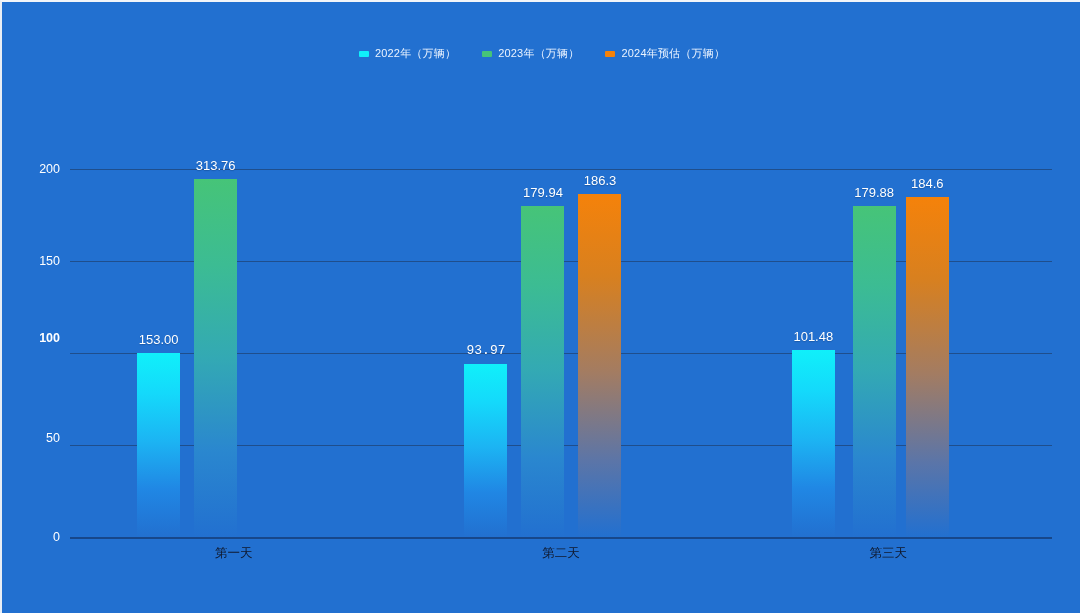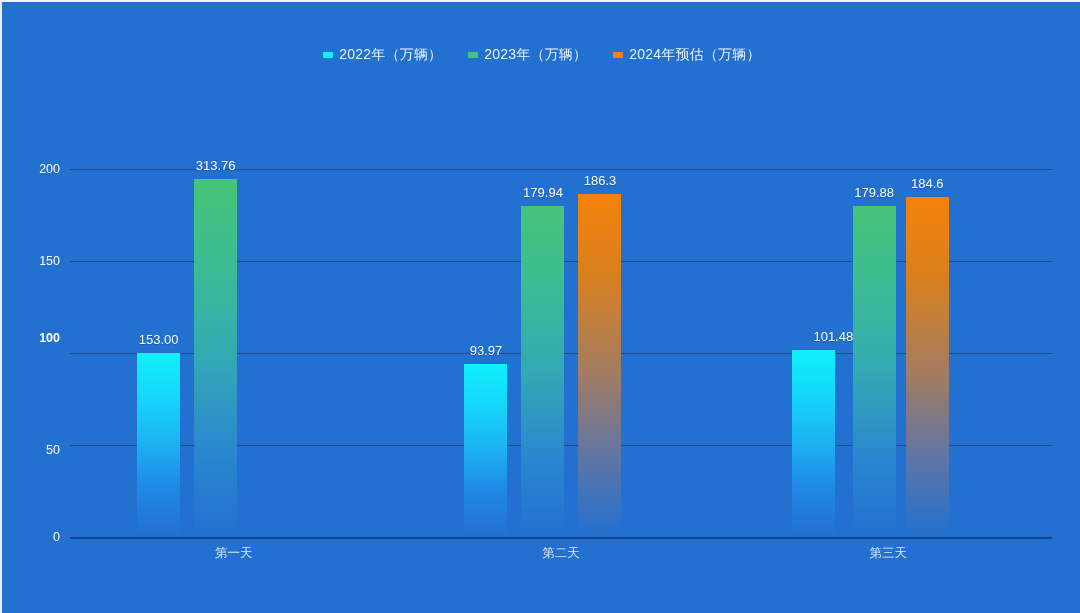--- a/index.html
+++ b/index.html
@@ -44,21 +44,21 @@
     white-space: nowrap;
   }
   .legend-swatch {
     width: 10px;
     height: 6px;
     border-radius: 1px;
     display: inline-block;
   }
   .legend-label {
     color: #eaf3ff;
-    font-size: 14px;
+    font-size: 11px;
     letter-spacing: .2px;
   }
 
   
   #plot {
     position: absolute;
     left: 68px;
     top: 139px;
     width: 982px;
     height: 396px;
@@ -120,21 +120,21 @@
     font-size: 13px;
     white-space: nowrap;
     text-shadow: 0 1px 1px rgba(10,50,100,.35);
   }
 
   .cat-label {
     position: absolute;
     top: 404px;
     left: 50%;
     transform: translateX(-50%);
-    color: #e5e5e5;
+    color: #0f172a;
     font-size: 12.5px;
     white-space: nowrap;
   }
 </style>
 </head>
 <body>
 
 <div id="chart-root">
 
   <div id="legend">
@@ -156,56 +156,56 @@
 
     <div id="grid-layer">
         <div class="gridline axis-base" style="top: 396px;"></div>
         <div class="gridline" style="top: 303.907px;"></div>
         <div class="gridline" style="top: 211.814px;"></div>
         <div class="gridline" style="top: 119.721px;"></div>
         <div class="gridline" style="top: 27.6279px;"></div>
       </div>
     <div id="ytick-layer">
         <div class="ytick" style="top: 396px; left: -68px;">0</div>
-        <div class="ytick" style="top: 309px; left: -68px;">50</div>
+        <div class="ytick" style="top: 297px; left: -68px;">50</div>
         <div class="ytick" style="top: 197px; left: -68px; font-weight: bold;">100</div>
         <div class="ytick" style="top: 119.721px; left: -68px;">150</div>
         <div class="ytick" style="top: 27.6279px; left: -68px;">200</div>
       </div>
     <div id="bars-layer">
         <div class="group" style="left: 0px; width: 327.333px;">
           <div class="bar-wrap" style="left: 67.1667px; height: 396px;">
             <div class="bar s2022" style="height: 184.241px;"></div>
             <div class="bar-value" style="bottom: 190.241px;">153.00</div>
           </div>
           <div class="bar-wrap" style="left: 124.167px; height: 396px;">
             <div class="bar s2023" style="height: 357.855px;"></div>
             <div class="bar-value" style="bottom: 363.855px;">313.76</div>
           </div>
           <div class="cat-label">第一天</div>
         </div>
         <div class="group" style="left: 327.333px; width: 327.333px;">
           <div class="bar-wrap" style="left: 67.1667px; height: 396px;">
             <div class="bar s2022" style="height: 173.08px;"></div>
-            <div class="bar-value" style="bottom: 179.08px;">93.97</div>
+            <div class="bar-value" style="bottom: 179.08px; font-family: Liberation Mono, monospace;">93.97</div>
           </div>
           <div class="bar-wrap" style="left: 124.167px; height: 396px;">
             <div class="bar s2023" style="height: 331.424px;"></div>
             <div class="bar-value" style="bottom: 337.424px;">179.94</div>
           </div>
           <div class="bar-wrap" style="left: 181.167px; height: 396px;">
             <div class="bar s2024" style="height: 343.139px;"></div>
             <div class="bar-value" style="bottom: 349.139px;">186.3</div>
           </div>
           <div class="cat-label">第二天</div>
         </div>
         <div class="group" style="left: 654.667px; width: 327.333px;">
           <div class="bar-wrap" style="left: 67.1667px; height: 396px;">
             <div class="bar s2022" style="height: 186.912px;"></div>
-            <div class="bar-value" style="bottom: 192.912px; margin-left: 20px;">101.48</div>
+            <div class="bar-value" style="bottom: 192.912px;">101.48</div>
           </div>
           <div class="bar-wrap" style="left: 128px; height: 396px;">
             <div class="bar s2023" style="height: 331.314px;"></div>
             <div class="bar-value" style="bottom: 337.314px;">179.88</div>
           </div>
           <div class="bar-wrap" style="left: 181.167px; height: 396px;">
             <div class="bar s2024" style="height: 340.007px;"></div>
             <div class="bar-value" style="bottom: 346.007px;">184.6</div>
           </div>
           <div class="cat-label">第三天</div>

